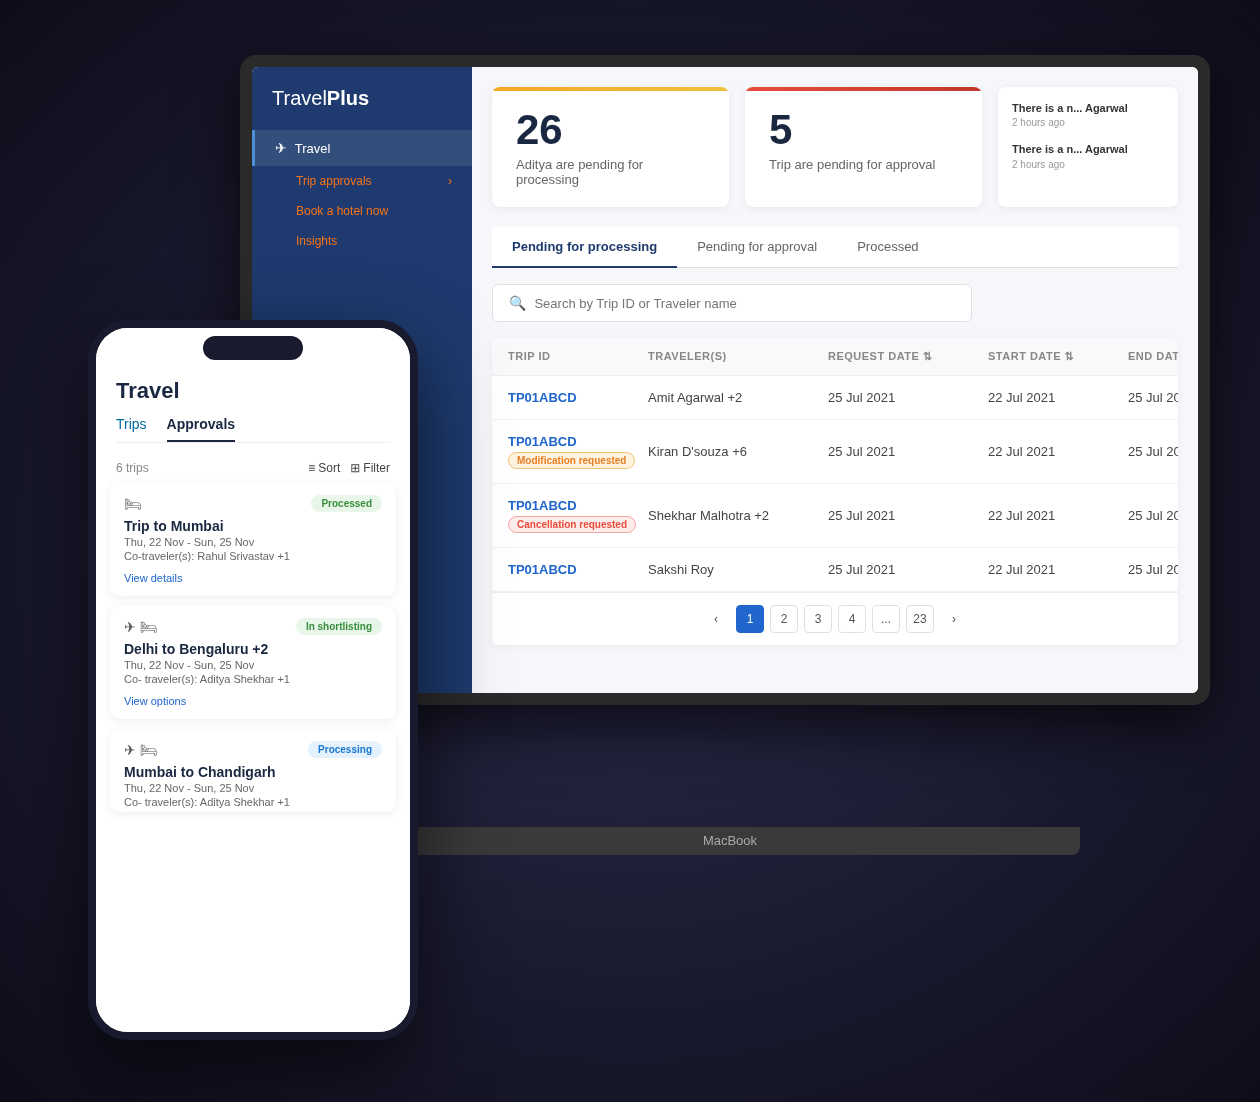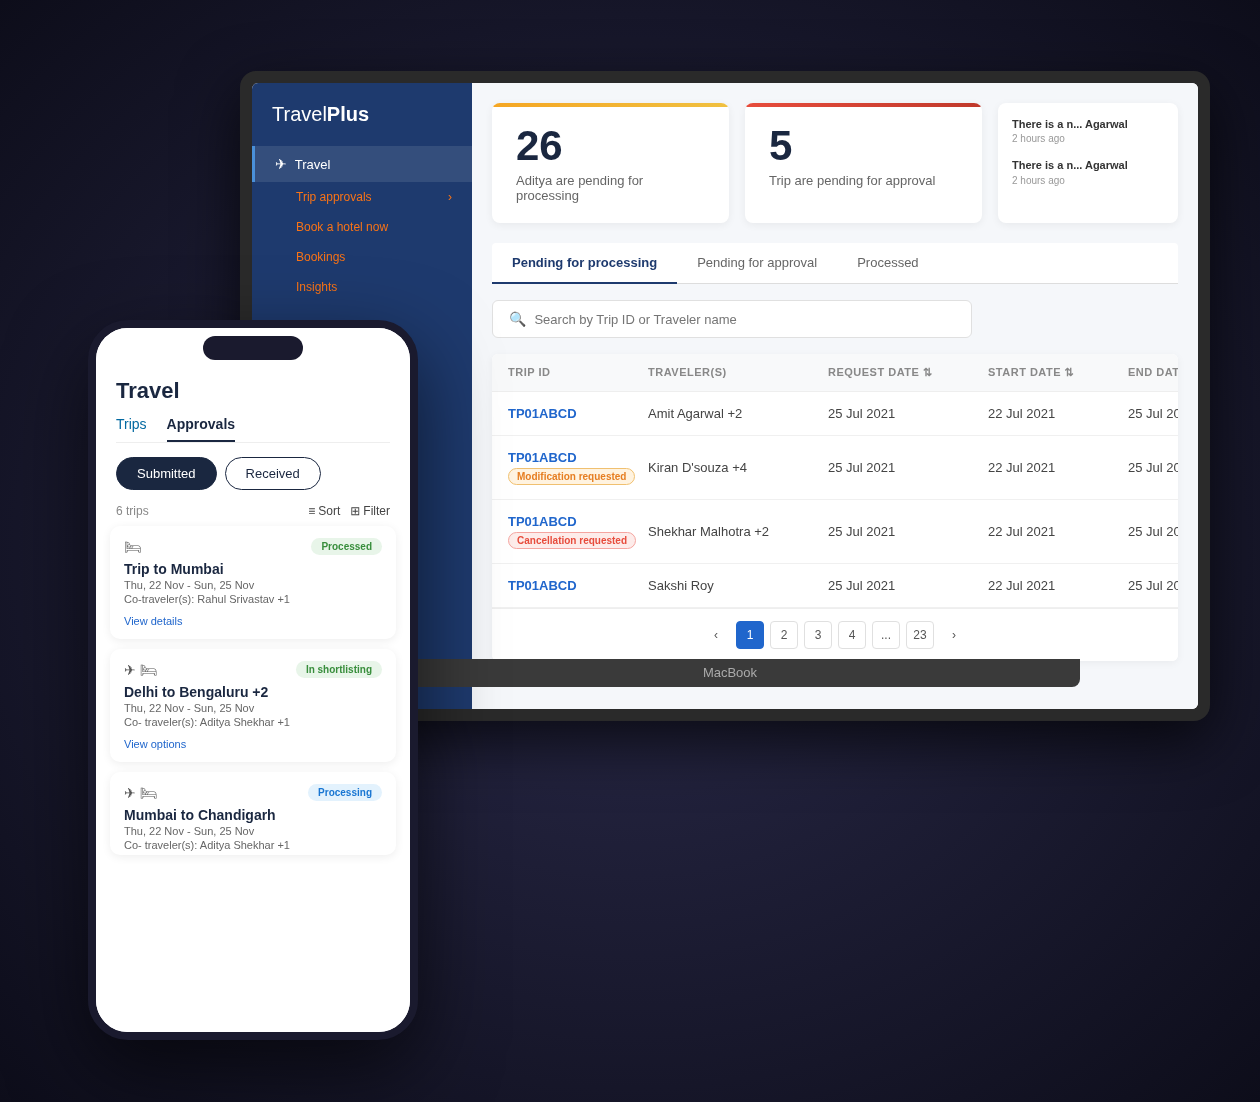--- a/index.html
+++ b/index.html
@@ -15,24 +15,24 @@
     
     .bg-dark {
       position: absolute;
       inset: 0;
       background: radial-gradient(ellipse at center, #2a2a4a 0%, #0d0d1a 100%);
     }
 
     
     .laptop {
       position: absolute;
-      top: 71px;
+      top: 55px;
       left: 240px;
       width: 980px;
-      height: 616px;
+      height: 800px;
     }
     .laptop-screen-outer {
       position: absolute;
       top: 0; left: 0;
       width: 970px;
       height: 650px;
       background: #2a2a2a;
       border-radius: 16px;
       padding: 12px;
       box-shadow: 0 20px 60px rgba(0,0,0,0.7);
@@ -424,23 +424,20 @@
           <span>Travel</span>
         </div>
         <div class="sidebar-sub-item">
           <span>Trip approvals</span>
           <span>›</span>
         </div>
         <div class="sidebar-sub-item">
           <span>Book a hotel now</span>
         </div>
         <div class="sidebar-sub-item">
-          <span>Bookings</span>
-        </div>
-        <div class="sidebar-sub-item">
           <span>Insights</span>
         </div>
       </div>
 
       <div class="main-content" style="position:relative;">
 
         <div class="stats-row">
           <div class="stat-card orange">
             <div class="stat-number">26</div>
             <div class="stat-label">Aditya are pending for processing</div>
@@ -487,21 +484,21 @@
             <div class="cell">25 Jul 2021</div>
             <div class="cell">22 Jul 2021</div>
             <div class="cell">25 Jul 20...</div>
           </div>
 
           <div class="table-row">
             <div>
               <div class="trip-id">TP01ABCD</div>
               <div class="badge modification">Modification requested</div>
             </div>
-            <div class="cell">Kiran D'souza +4</div>
+            <div class="cell">Kiran D'souza +6</div>
             <div class="cell">25 Jul 2021</div>
             <div class="cell">22 Jul 2021</div>
             <div class="cell">25 Jul 20...</div>
           </div>
 
           <div class="table-row">
             <div>
               <div class="trip-id">TP01ABCD</div>
               <div class="badge cancellation">Cancellation requested</div>
             </div>
@@ -544,24 +541,20 @@
   <div class="phone-content">
 
     <div class="phone-header">
       <div class="phone-title">Travel</div>
       <div class="phone-tabs">
         <div class="phone-tab">Trips</div>
         <div class="phone-tab active">Approvals</div>
       </div>
     </div>
 
-    <div class="phone-toggle">
-      <button class="toggle-btn active">Submitted</button>
-      <button class="toggle-btn inactive">Received</button>
-    </div>
 
     <div class="phone-trips-bar">
       <span class="trips-count">6 trips</span>
       <div class="bar-controls">
         <div class="ctrl-btn">
           <span>≡</span>
           <span>Sort</span>
         </div>
         <div class="ctrl-btn">
           <span>⊞</span>

